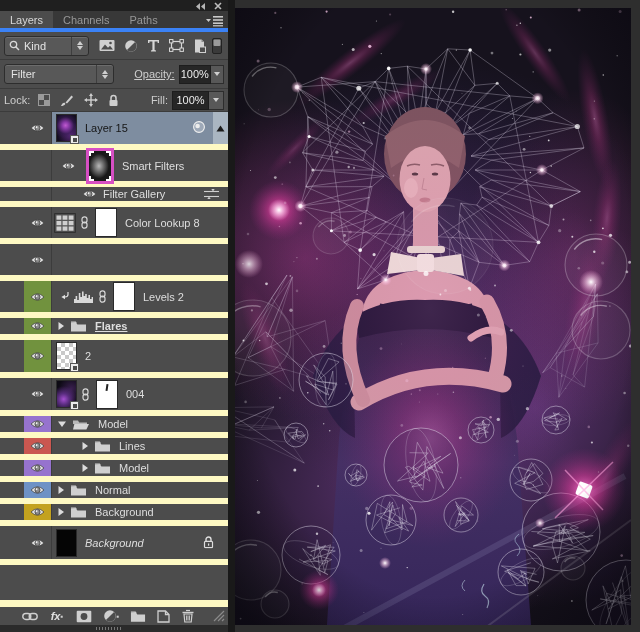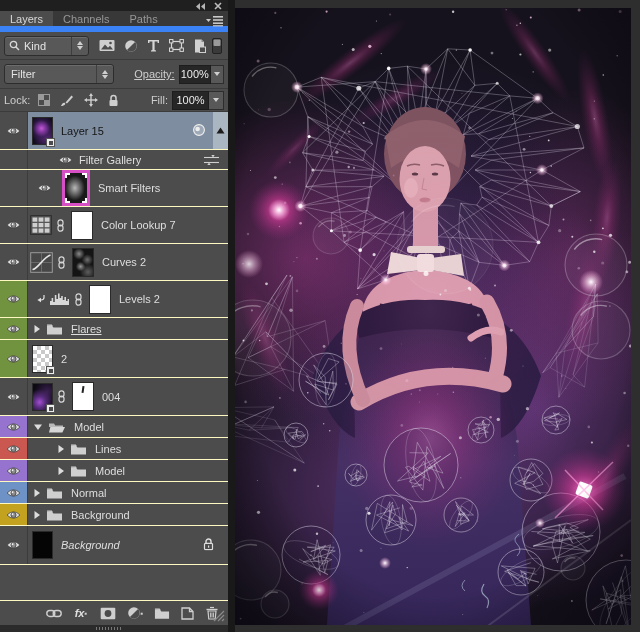--- a/index.html
+++ b/index.html
@@ -6,21 +6,21 @@
   html,body { width:640px; height:632px; overflow:hidden; background:#2e2e2e;
     font-family:"Liberation Sans", sans-serif; -webkit-font-smoothing:antialiased; }
   #stage { position:relative; width:640px; height:632px; }
 
   
   #layers-panel { position:absolute; left:0; top:0; width:228px; height:632px;
     background:#4c4c4c; display:flex; flex-direction:column; font-size:11px; color:#dedede; }
   #panel-topbar { height:11px; background:#1f1f1f; display:flex; justify-content:flex-end;
     align-items:center; gap:8px; padding-right:6px; flex:0 0 auto; }
   #panel-tabs { height:21px; background:#383838; display:flex; align-items:stretch;
-    border-bottom:6px solid #3b82f6; flex:0 0 auto; position:relative; }
+    border-bottom:4px solid #3b82f6; flex:0 0 auto; position:relative; }
   .tab { padding:0 10px; display:flex; align-items:center; color:#979797; cursor:default; }
   .tab.active { background:#4c4c4c; color:#d8d8d8; }
   #panel-menu-btn { position:absolute; right:4px; top:4px; }
 
   .bar { flex:0 0 auto; display:flex; align-items:center; border-bottom:1px solid #3b3b3b; }
   #filter-bar { height:28px; padding:0 4px; gap:6px; }
   #blend-bar  { height:29px; padding:0 4px; }
   #lock-bar   { height:23px; padding:0 4px; }
 
   .dropdown { height:20px; background:#585858; border:1px solid #2d2d2d; border-radius:3px;
@@ -36,21 +36,21 @@
     color:#ececec; display:flex; align-items:center; justify-content:center; }
   .spin-btn { width:15px; height:19px; background:#585858; border:1px solid #2d2d2d;
     border-left:none; display:flex; align-items:center; justify-content:center; }
   .lbl { color:#cdcdcd; }
   .ficon { display:flex; align-items:center; justify-content:center; }
   #filter-icons { display:flex; gap:9px; margin-left:4px; align-items:center; }
   #lock-icons { display:flex; gap:10px; margin-left:8px; align-items:center; }
 
   
   #layer-list { flex:1 1 auto; overflow:hidden; background:#4c4c4c; }
-  .row { display:flex; border-bottom:1px solid #fef9c3; position:relative; }
+  .row { display:flex; border-bottom:6px solid #fef9c3; position:relative;padding-left:24px; }
   .eye-cell { flex:0 0 28px; border-right:1px solid #3c3c3c; display:flex;
     align-items:center; justify-content:center; }
   .content { flex:1 1 auto; display:flex; align-items:center; position:relative; min-width:0; }
   .content.selected { background:#7e8da0; color:#151515; }
   .lname { margin-left:8px; white-space:nowrap; }
   .thumb { width:21px; height:28px; border:1px solid #2a2a2a; position:relative;
     margin-left:4px; flex:0 0 auto; background:#111; }
   .so-badge { position:absolute; right:-3px; bottom:-3px; width:9px; height:9px;
     background:#ececec; border:1px solid #555; }
   .so-badge:after { content:""; position:absolute; left:2px; top:2px; width:4px; height:4px;
@@ -97,22 +97,22 @@
   .g-thumb { width:27px; height:26px; border:1px solid #222; margin-left:2px; flex:0 0 auto;
     background:linear-gradient(#e8e8e8,#e8e8e8); position:relative; }
   .g-grad { position:absolute; left:0; top:0; right:0; height:17px;
     background:linear-gradient(115deg,#000 15%,#fff 90%); }
   .g-slider { position:absolute; left:1px; right:1px; bottom:1px; height:6px; background:#cfcfcf;
     border-top:1px solid #777; }
   .g-slider:after { content:""; position:absolute; left:45%; top:0; width:0; height:0;
     border-left:3px solid transparent; border-right:3px solid transparent; border-top:4px solid #222; }
 
   
-  #panel-toolbar { flex:0 0 25px; border-top:1px solid #fef9c3; background:#4c4c4c;
-    display:flex; align-items:center; gap:9px; padding-left:46px; position:relative; }
+  #panel-toolbar { flex:0 0 25px; border-top:7px solid #fef9c3; background:#4c4c4c;
+    display:flex; align-items:center; gap:9px; padding-left:22px; position:relative; }
   #panel-toolbar .tool { display:flex; align-items:center; justify-content:center; width:16px; }
   #resize-grip { position:absolute; right:3px; bottom:3px; width:13px; height:13px; }
   #panel-grip { flex:0 0 7px; background:#2b2b2b; position:relative; }
   #panel-grip:after { content:""; position:absolute; left:96px; top:2px; width:26px; height:3px;
     background-image:repeating-linear-gradient(90deg,#777 0 1px,transparent 1px 3px); }
   .fx-label { color:#e0e0e0; font-size:11px; font-weight:bold; letter-spacing:0; }
 
   
   #canvas-area { position:absolute; left:228px; top:0; width:412px; height:632px;
     background:#2e2e2e; }
@@ -278,58 +278,58 @@
                 <circle cx="7" cy="7" r="5.4" fill="rgba(255,255,255,0.25)" stroke="#f0f0f0" stroke-width="1.1"></circle>
                 <circle cx="5.6" cy="6" r="2.3" fill="#ededed"></circle>
               </svg></span>
             <span class="expander-strip">
               <svg width="9" height="7" viewBox="0 0 9 7">
                 <path d="M4.5 0.5 L8.5 6.5 L0.5 6.5 Z" fill="#1c1c1c"></path>
               </svg>
             </span>
           </div>
         </div>
+        <div class="row" style="height: 37px;">
+          <div class="eye-cell"></div>
+          <div class="content">
+            <span style="margin-left:9px;display:flex;">
+              <svg width="15" height="10" viewBox="0 0 15 10">
+                <path d="M1 5 Q7.5 -1.5 14 5 Q7.5 11.5 1 5 Z" fill="#e3e3e3" stroke="#3a3a3a" stroke-width="0.7"></path>
+                <circle cx="7.5" cy="5" r="2.6" fill="#8f8f8f" stroke="#333" stroke-width="0.7"></circle>
+                <circle cx="6.6" cy="4.1" r="0.9" fill="#fafafa"></circle>
+              </svg>
+            </span>
+            <span class="mframe">
+              <span class="ctick tl"></span>
+              <span class="ctick tr"></span>
+              <span class="ctick bl"></span>
+              <span class="ctick br"></span>
+            </span>
+            <span class="lname">Smart Filters</span>
+          </div>
+        </div>
         <div class="row" style="height: 20px;">
           <div class="eye-cell"></div>
           <div class="content">
             <span style="margin-left:30px;display:flex;">
               <svg width="15" height="10" viewBox="0 0 15 10">
                 <path d="M1 5 Q7.5 -1.5 14 5 Q7.5 11.5 1 5 Z" fill="#e3e3e3" stroke="#3a3a3a" stroke-width="0.7"></path>
                 <circle cx="7.5" cy="5" r="2.6" fill="#8f8f8f" stroke="#333" stroke-width="0.7"></circle>
                 <circle cx="6.6" cy="4.1" r="0.9" fill="#fafafa"></circle>
               </svg>
             </span>
             <span class="lname" style="margin-left:6px;">Filter Gallery</span>
             <span style="margin-left:auto;margin-right:8px;display:flex;">
               <svg width="17" height="12" viewBox="0 0 17 12">
                 <path d="M1 3.5 L16 3.5" stroke="#cfcfcf" stroke-width="1.1"></path>
                 <path d="M10 3.5 L8.3 1 L11.7 1 Z" fill="#cfcfcf"></path>
                 <path d="M1 8.5 L16 8.5" stroke="#cfcfcf" stroke-width="1.1"></path>
                 <path d="M6 8.5 L4.3 11 L7.7 11 Z" fill="#cfcfcf"></path>
               </svg>
             </span>
-          </div>
-        </div>
-        <div class="row" style="height: 37px;">
-          <div class="eye-cell"></div>
-          <div class="content">
-            <span style="margin-left:9px;display:flex;">
-              <svg width="15" height="10" viewBox="0 0 15 10">
-                <path d="M1 5 Q7.5 -1.5 14 5 Q7.5 11.5 1 5 Z" fill="#e3e3e3" stroke="#3a3a3a" stroke-width="0.7"></path>
-                <circle cx="7.5" cy="5" r="2.6" fill="#8f8f8f" stroke="#333" stroke-width="0.7"></circle>
-                <circle cx="6.6" cy="4.1" r="0.9" fill="#fafafa"></circle>
-              </svg>
-            </span>
-            <span class="mframe">
-              <span class="ctick tl"></span>
-              <span class="ctick tr"></span>
-              <span class="ctick bl"></span>
-              <span class="ctick br"></span>
-            </span>
-            <span class="lname">Smart Filters</span>
           </div>
         </div>
         <div class="row" style="height: 37px;">
           <div class="eye-cell">
             <svg width="15" height="10" viewBox="0 0 15 10">
               <path d="M1 5 Q7.5 -1.5 14 5 Q7.5 11.5 1 5 Z" fill="#e3e3e3" stroke="#3a3a3a" stroke-width="0.7"></path>
               <circle cx="7.5" cy="5" r="2.6" fill="#8f8f8f" stroke="#333" stroke-width="0.7"></circle>
               <circle cx="6.6" cy="4.1" r="0.9" fill="#fafafa"></circle>
             </svg>
           </div>
@@ -350,80 +350,63 @@
                 </g>
               </svg>
             </span>
             <span class="chain">
               <svg width="9" height="13" viewBox="0 0 9 13">
                 <rect x="2" y="0.8" width="5" height="6" rx="2.4" fill="none" stroke="#d8d8d8" stroke-width="1.2"></rect>
                 <rect x="2" y="6.2" width="5" height="6" rx="2.4" fill="none" stroke="#d8d8d8" stroke-width="1.2"></rect>
               </svg>
             </span>
             <span class="mask "></span>
-            <span class="lname">Color Lookup 7</span>
+            <span class="lname">Color Lookup 8</span>
           </div>
         </div>
         <div class="row" style="height: 37px;">
           <div class="eye-cell">
             <svg width="15" height="10" viewBox="0 0 15 10">
               <path d="M1 5 Q7.5 -1.5 14 5 Q7.5 11.5 1 5 Z" fill="#e3e3e3" stroke="#3a3a3a" stroke-width="0.7"></path>
               <circle cx="7.5" cy="5" r="2.6" fill="#8f8f8f" stroke="#333" stroke-width="0.7"></circle>
               <circle cx="6.6" cy="4.1" r="0.9" fill="#fafafa"></circle>
             </svg>
           </div>
-          <div class="content">
+        </div>
+        <div class="row" style="height: 37px;">
+          <div class="eye-cell" style="background: rgb(113, 146, 62);">
+            <svg width="15" height="10" viewBox="0 0 15 10">
+              <path d="M1 5 Q7.5 -1.5 14 5 Q7.5 11.5 1 5 Z" fill="#e3e3e3" stroke="#3a3a3a" stroke-width="0.7"></path>
+              <circle cx="7.5" cy="5" r="2.6" fill="#8f8f8f" stroke="#333" stroke-width="0.7"></circle>
+              <circle cx="6.6" cy="4.1" r="0.9" fill="#fafafa"></circle>
+            </svg>
+          </div>
+          <div class="content">
+            <span style="margin-left:8px;display:flex;">
+              <svg width="11" height="11" viewBox="0 0 11 11">
+                <path d="M8 1 L8 3.5 Q8 6 5 6 L4.2 6" fill="none" stroke="#e2e2e2" stroke-width="1.2"></path>
+                <path d="M5 3.8 L5 8.2 L1.4 6 Z" fill="#e2e2e2"></path>
+              </svg>
+            </span>
             <span class="adj-icon">
-              <svg width="23" height="21" viewBox="0 0 23 21">
-                <rect x="0.7" y="0.7" width="21.6" height="19.6" fill="#474747" stroke="#9a9a9a"></rect>
-                <path d="M0.7 10.5 L22.3 10.5 M11.5 0.7 L11.5 20.3" stroke="#777" stroke-width="0.7"></path>
-                <path d="M2.5 17.5 C8 17 13 5.5 20.5 3" fill="none" stroke="#e4e4e4" stroke-width="1.6"></path>
+              <svg width="21" height="14" viewBox="0 0 21 14">
+                <path d="M1 13 L1 9 L2.6 9 L2.6 6 L4.2 6 L4.2 10 L5.8 10 L5.8 3 L7.4 3 L7.4 7 L9 7 L9 1.5 L10.6 1.5 L10.6 6 L12.2 6 L12.2 4 L13.8 4 L13.8 8 L15.4 8 L15.4 5 L17 5 L17 9 L18.6 9 L18.6 7 L20 7 L20 13 Z" fill="#d8d8d8"></path>
               </svg>
             </span>
             <span class="chain">
               <svg width="9" height="13" viewBox="0 0 9 13">
                 <rect x="2" y="0.8" width="5" height="6" rx="2.4" fill="none" stroke="#d8d8d8" stroke-width="1.2"></rect>
                 <rect x="2" y="6.2" width="5" height="6" rx="2.4" fill="none" stroke="#d8d8d8" stroke-width="1.2"></rect>
               </svg>
             </span>
-            <span class="mask m-texture"></span>
-            <span class="lname">Curves 2</span>
-          </div>
-        </div>
-        <div class="row" style="height: 37px;">
-          <div class="eye-cell" style="background: rgb(113, 146, 62);">
-            <svg width="15" height="10" viewBox="0 0 15 10">
-              <path d="M1 5 Q7.5 -1.5 14 5 Q7.5 11.5 1 5 Z" fill="#e3e3e3" stroke="#3a3a3a" stroke-width="0.7"></path>
-              <circle cx="7.5" cy="5" r="2.6" fill="#8f8f8f" stroke="#333" stroke-width="0.7"></circle>
-              <circle cx="6.6" cy="4.1" r="0.9" fill="#fafafa"></circle>
-            </svg>
-          </div>
-          <div class="content">
-            <span style="margin-left:8px;display:flex;">
-              <svg width="11" height="11" viewBox="0 0 11 11">
-                <path d="M8 1 L8 3.5 Q8 6 5 6 L4.2 6" fill="none" stroke="#e2e2e2" stroke-width="1.2"></path>
-                <path d="M5 3.8 L5 8.2 L1.4 6 Z" fill="#e2e2e2"></path>
-              </svg>
-            </span>
-            <span class="adj-icon">
-              <svg width="21" height="14" viewBox="0 0 21 14">
-                <path d="M1 13 L1 9 L2.6 9 L2.6 6 L4.2 6 L4.2 10 L5.8 10 L5.8 3 L7.4 3 L7.4 7 L9 7 L9 1.5 L10.6 1.5 L10.6 6 L12.2 6 L12.2 4 L13.8 4 L13.8 8 L15.4 8 L15.4 5 L17 5 L17 9 L18.6 9 L18.6 7 L20 7 L20 13 Z" fill="#d8d8d8"></path>
-              </svg>
-            </span>
-            <span class="chain">
-              <svg width="9" height="13" viewBox="0 0 9 13">
-                <rect x="2" y="0.8" width="5" height="6" rx="2.4" fill="none" stroke="#d8d8d8" stroke-width="1.2"></rect>
-                <rect x="2" y="6.2" width="5" height="6" rx="2.4" fill="none" stroke="#d8d8d8" stroke-width="1.2"></rect>
-              </svg>
-            </span>
             <span class="mask "></span>
             <span class="lname">Levels 2</span>
           </div>
         </div>
-        <div class="row" style="height: 22px;">
+        <div class="row" style="height: 22px; font-weight: bold;">
           <div class="eye-cell" style="background: rgb(113, 146, 62);">
             <svg width="15" height="10" viewBox="0 0 15 10">
               <path d="M1 5 Q7.5 -1.5 14 5 Q7.5 11.5 1 5 Z" fill="#e3e3e3" stroke="#3a3a3a" stroke-width="0.7"></path>
               <circle cx="7.5" cy="5" r="2.6" fill="#8f8f8f" stroke="#333" stroke-width="0.7"></circle>
               <circle cx="6.6" cy="4.1" r="0.9" fill="#fafafa"></circle>
             </svg>
           </div>
           <div class="content">
             <span class="grp-tri" style="margin-left:5px">
               <svg width="8" height="10" viewBox="0 0 8 10">

